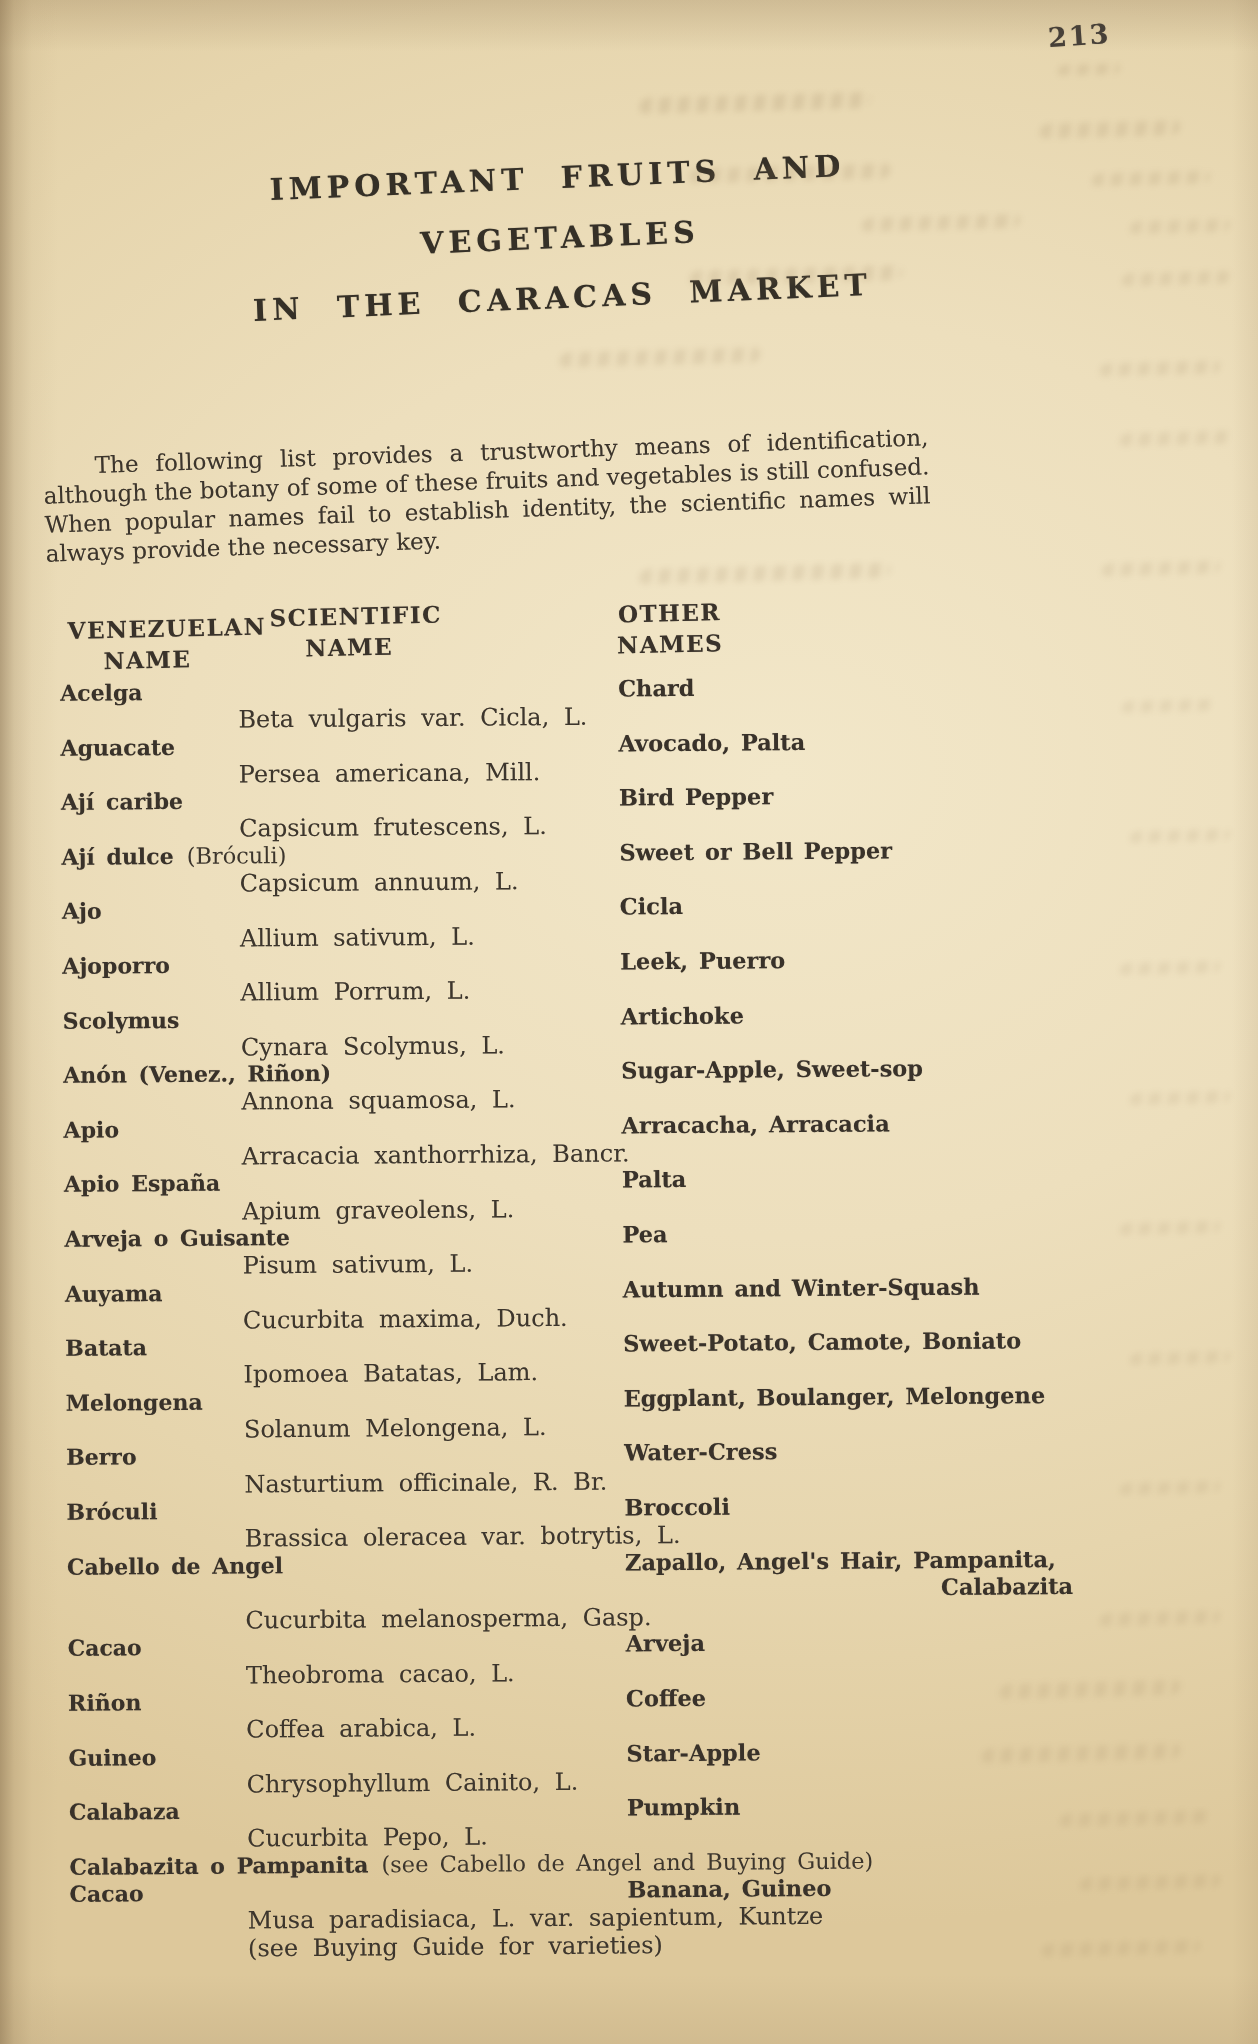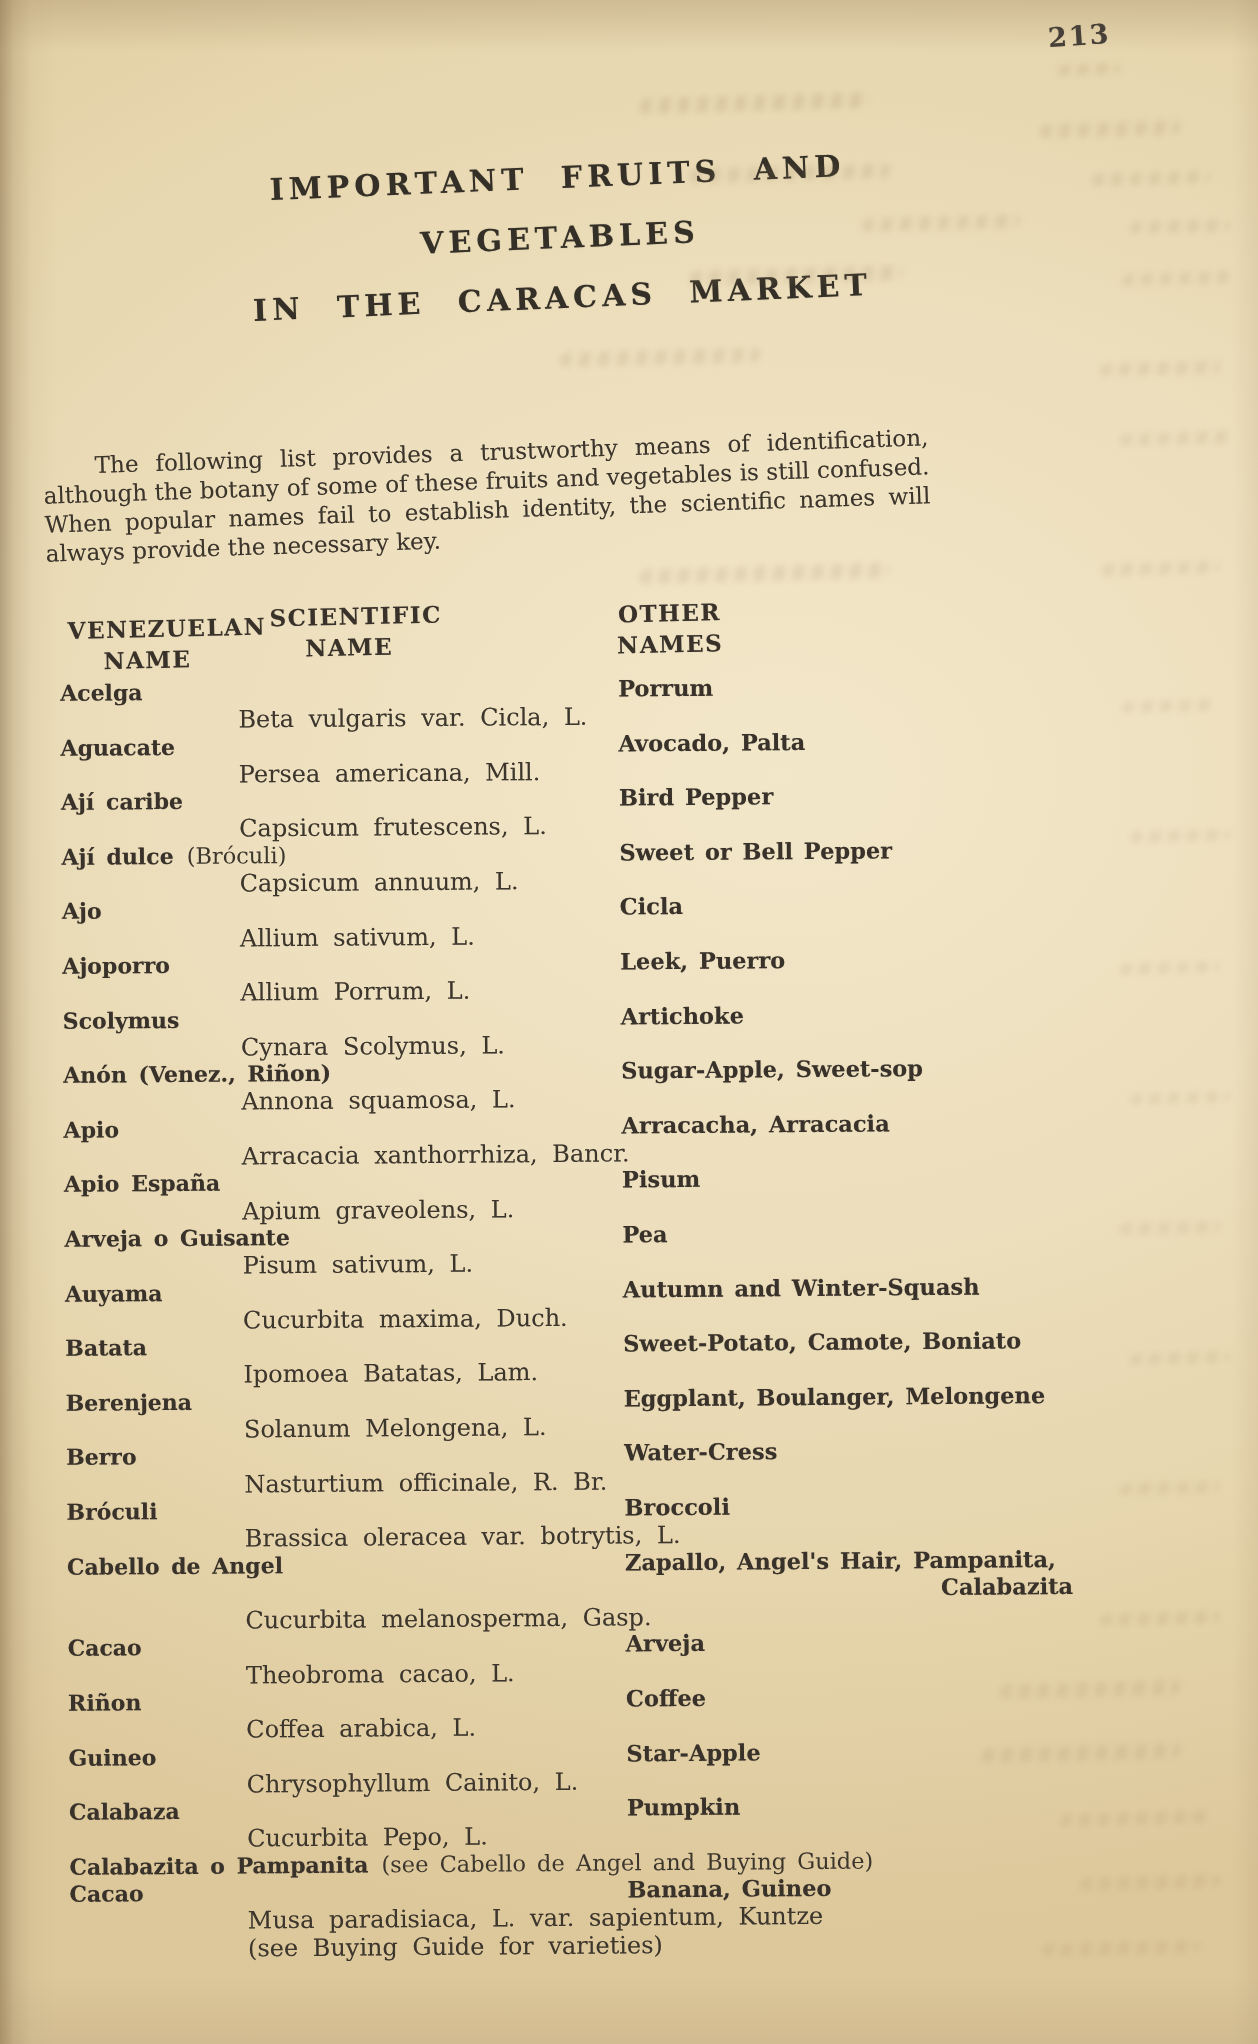--- a/index.html
+++ b/index.html
@@ -93,21 +93,21 @@
 NAME</div>
   <div class="th-col th-scientific">SCIENTIFIC
 NAME</div>
   <div class="th-col th-other">OTHER
 NAMES</div>
 </div>
 
 <div class="species-list">
     <div class="list-line">
       <span class="vname">Acelga</span>
-      <span class="oname">Porrum</span>
+      <span class="oname">Chard</span>
     </div>
     <div class="list-line">
       <span class="sci">Beta vulgaris var. Cicla, L.</span>
     </div>
     <div class="list-line">
       <span class="vname">Aguacate</span>
       <span class="oname">Avocado, Palta</span>
     </div>
     <div class="list-line">
       <span class="sci">Persea americana, Mill.</span>
@@ -156,21 +156,21 @@
     </div>
     <div class="list-line">
       <span class="vname">Apio</span>
       <span class="oname">Arracacha, Arracacia</span>
     </div>
     <div class="list-line">
       <span class="sci">Arracacia xanthorrhiza, Bancr.</span>
     </div>
     <div class="list-line">
       <span class="vname">Apio España</span>
-      <span class="oname">Pisum</span>
+      <span class="oname">Palta</span>
     </div>
     <div class="list-line">
       <span class="sci">Apium graveolens, L.</span>
     </div>
     <div class="list-line">
       <span class="vname">Arveja o Guisante</span>
       <span class="oname">Pea</span>
     </div>
     <div class="list-line">
       <span class="sci">Pisum sativum, L.</span>
@@ -183,21 +183,21 @@
       <span class="sci">Cucurbita maxima, Duch.</span>
     </div>
     <div class="list-line">
       <span class="vname">Batata</span>
       <span class="oname">Sweet-Potato, Camote, Boniato</span>
     </div>
     <div class="list-line">
       <span class="sci">Ipomoea Batatas, Lam.</span>
     </div>
     <div class="list-line">
-      <span class="vname">Berenjena</span>
+      <span class="vname">Melongena</span>
       <span class="oname">Eggplant, Boulanger, Melongene</span>
     </div>
     <div class="list-line">
       <span class="sci">Solanum Melongena, L.</span>
     </div>
     <div class="list-line">
       <span class="vname">Berro</span>
       <span class="oname">Water-Cress</span>
     </div>
     <div class="list-line">

